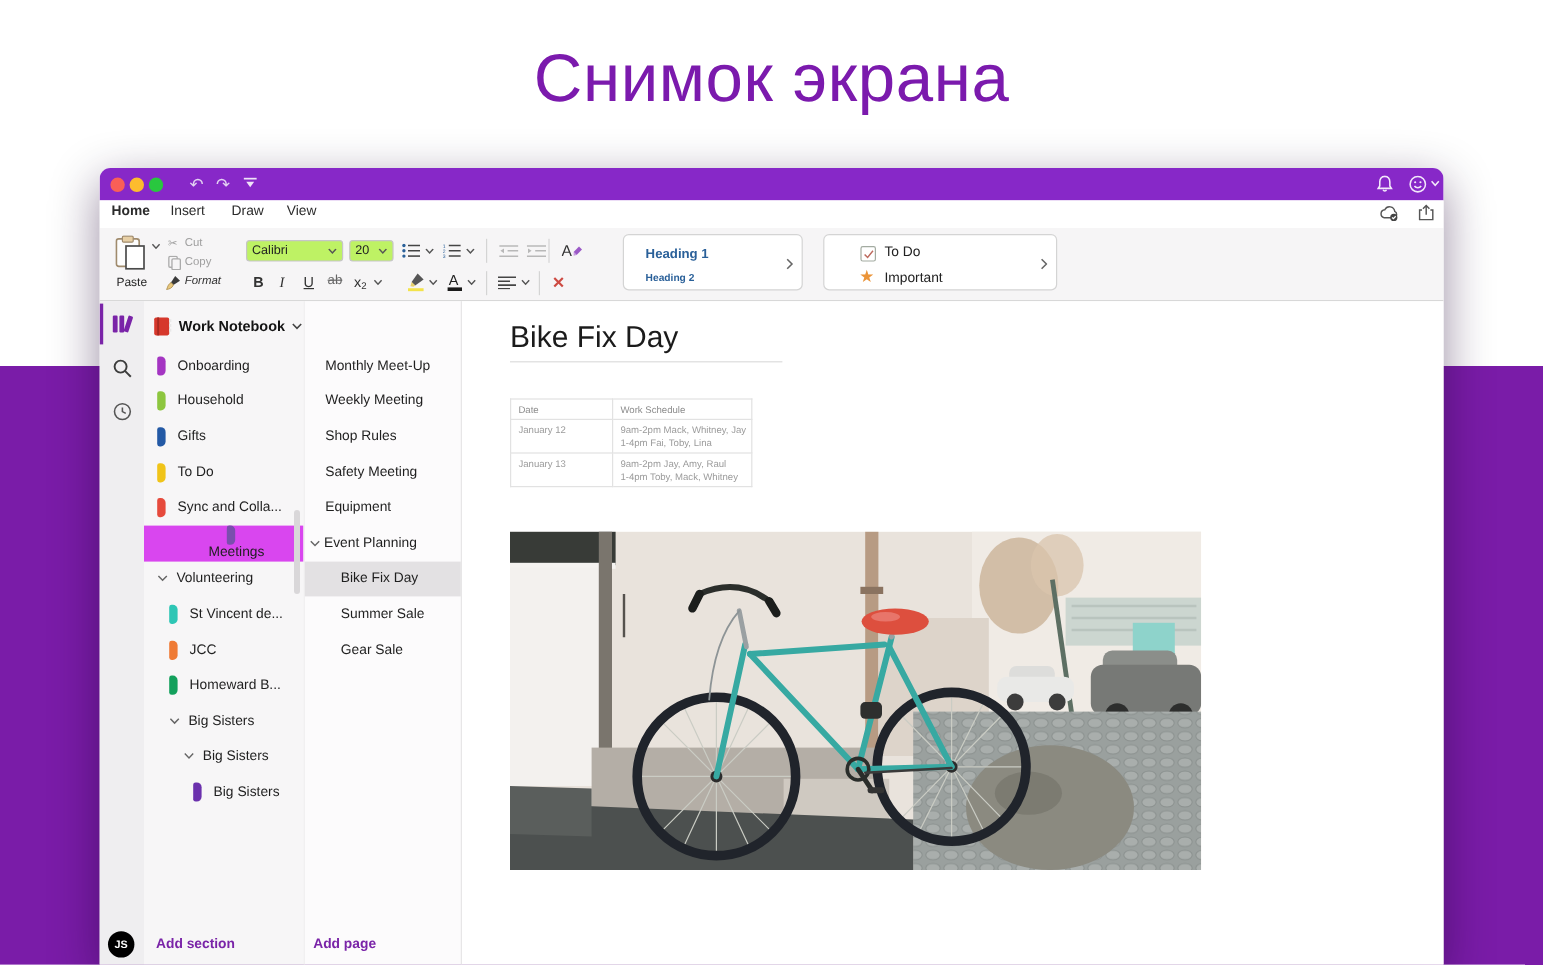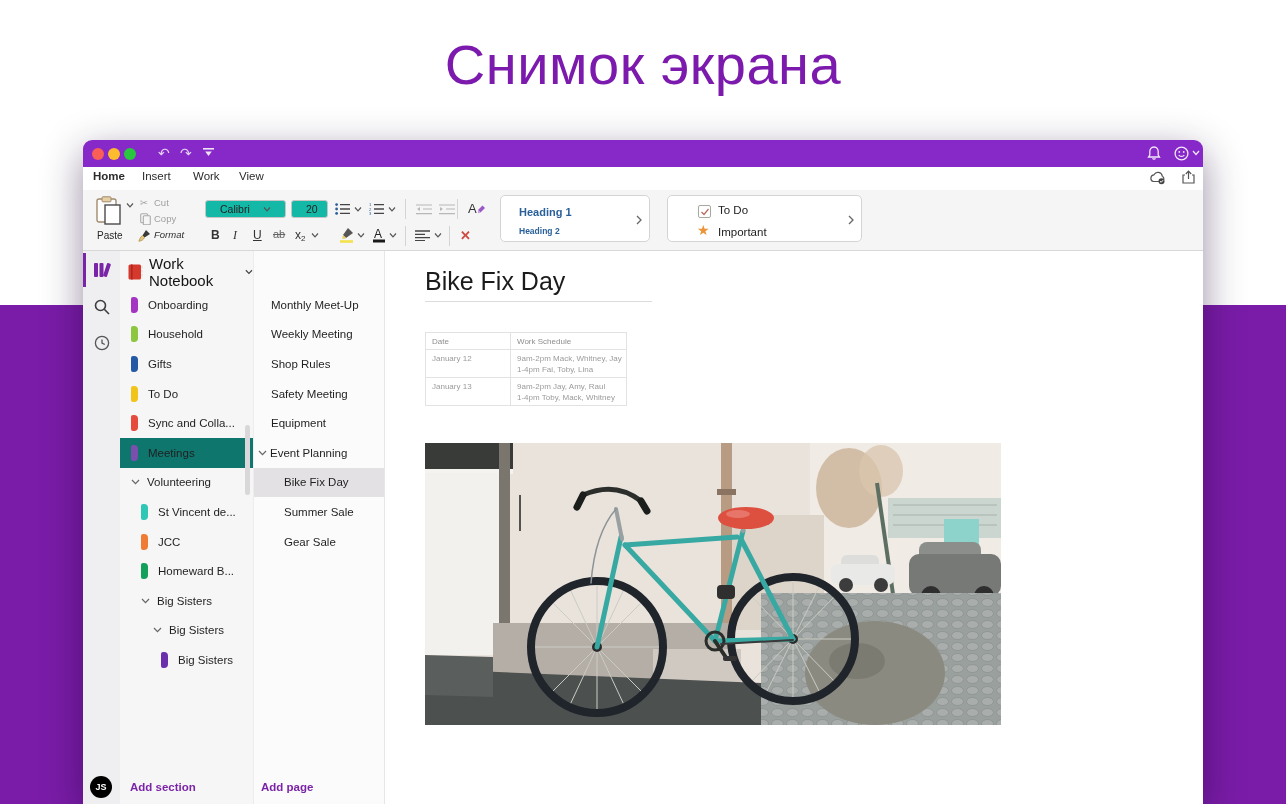--- a/index.html
+++ b/index.html
@@ -29,45 +29,45 @@
   
   .tabrow { position:relative; height:23px; background:#fff; }
   .rtab { position:absolute; top:3px; font-size:11.5px; color:#2b2b2b; padding-bottom:16px; }
   .rtab.active { font-weight:700; border-bottom:2px solid #7a24a8; }
 
   
   .ribbon { position:relative; height:61px; background:#f6f5f6; border-bottom:1px solid #d8d8d8; }
   .rb-label { position:absolute; font-size:10px; color:#262626; }
   .rb-small { position:absolute; font-size:9.5px; color:#a0a0a0; }
   .rb-small.dark { color:#303030;font-style:italic; }
-  .combo { position:absolute; height:18px; background:#14b8a6; border:1px solid #c6c6c6; border-radius:3px;
-    font-size:10.5px; color:#222; display:flex; align-items:center; padding:0 14px; justify-content:space-between; }
+  .combo { position:absolute; height:18px; background:#bef264; border:1px solid #c6c6c6; border-radius:3px;
+    font-size:10.5px; color:#222; display:flex; align-items:center; padding:0 4px; justify-content:space-between; }
   .glyph { position:absolute; font-size:12px; color:#333; }
   .vdiv { position:absolute; width:1px; background:#d4d4d4; }
-  .gallery { position:absolute; top:5px; height:47px; background:#fff; border:1px solid #d4d4d4; border-radius:5px; }
+  .gallery { position:absolute; top:5px; height:47px; background:#fff; border:1px solid #d4d4d4; border-radius:5px;margin-left:19px; }
   .g-chev { position:absolute; right:7px; top:19px; }
   .h1 { position:absolute; left:18px; top:10px; font-size:11px; font-weight:700; color:#2a6099; }
   .h2 { position:absolute; left:18px; top:30px; font-size:8.5px; font-weight:700; color:#2a6099; }
   .tag-label { position:absolute; left:50px; font-size:11.5px; color:#222; }
   .tag-check { position:absolute; left:30px; top:9px; width:13px; height:13px; border:1.5px solid #a3aba1; border-radius:2px; }
   .tag-star { position:absolute; left:29px; top:26px; font-size:14px; color:#eb9438; }
   .redx { position:absolute; font-size:13px; font-weight:700; color:#cd4a42; }
 
   
   .bodyrow { display:flex; height:553px; }
   .iconstrip { position:relative; width:37px; background:#efeef0; flex:none; }
   .active-bar { position:absolute; left:0; top:2px; width:3px; height:34px; background:#7a24a8; }
   .strip-icon { position:absolute; left:9px; }
 
   .sections { position:relative; width:133px; background:#f7f6f7; flex:none; font-size:11.5px; }
   .nb-header { position:absolute; left:0; top:7px; height:28px; width:133px; display:flex; align-items:center; }
-  .nb-title { margin-left:6px; font-size:15px; font-weight:400; color:#141414; }
+  .nb-title { margin-left:6px; font-size:12px; font-weight:700; color:#141414; }
   .sec-list { position:absolute; top:39px; left:0; width:133px; }
   .sec-item { position:relative; height:29.6px; display:flex; align-items:center; color:#1f1f1f; }
-  .sec-item.selected { background:#0f766e; }
+  .sec-item.selected { background:#d946ef;flex-direction:column; }
   .sec-tab { width:7px; height:16px; border-radius:2px 4px 4px 2px; flex:none; }
   .sec-label { margin-left:10px; white-space:nowrap; overflow:hidden; }
   .grp .sec-label { margin-left:7px; }
   .pl0 { padding-left:11px; } .pl1 { padding-left:21px; } .pl2 { padding-left:33px; } .pl3 { padding-left:41px; }
   .scrollthumb { position:absolute; right:3px; top:174px; width:5px; height:70px; border-radius:3px; background:#d9d7d9; }
 
   .pages { position:relative; width:132px; background:#fcfbfc; border-left:1px solid #eeedee; border-right:1px solid #e7e6e7; flex:none; font-size:11.5px; }
   .page-list { position:absolute; top:39px; left:0; width:130px; }
   .page-item { position:relative; height:29.6px; display:flex; align-items:center; color:#1f1f1f; }
   .page-item.selected { background:#e3e1e3; }
@@ -131,21 +131,21 @@
     <span class="tb-icon" style="left:1109px;top:10px;">
       <svg width="8" height="6" viewBox="0 0 8 6">
           <path d="M1 1 L4 4.4 L7 1" fill="none" stroke="#f2e8fa" stroke-width="1.3"></path>
         </svg>
     </span>
   </div>
 
   <div class="tabrow">
     <span class="rtab active" style="left:10px;">Home</span>
     <span class="rtab" style="left:59px;">Insert</span>
-    <span class="rtab" style="left:110px;">Work</span>
+    <span class="rtab" style="left:110px;">Draw</span>
     <span class="rtab" style="left:156px;">View</span>
     <span style="position:absolute;left:1066px;top:4px;">
       <svg width="18" height="14" viewBox="0 0 18 14">
           <path d="M4.5 10.5 A3.4 3.4 0 0 1 5 3.8 A4.4 4.4 0 0 1 13.3 5.2 A2.9 2.9 0 0 1 13 10.5 Z" fill="none" stroke="#555" stroke-width="1.2"></path>
           <circle cx="12.5" cy="10.2" r="3" fill="#444"></circle>
           <path d="M11 10.2 L12.2 11.3 L14.1 9.2" fill="none" stroke="#fff" stroke-width="1"></path>
         </svg>
     </span>
     <span style="position:absolute;left:1098px;top:3px;">
       <svg width="15" height="15" viewBox="0 0 15 15">

